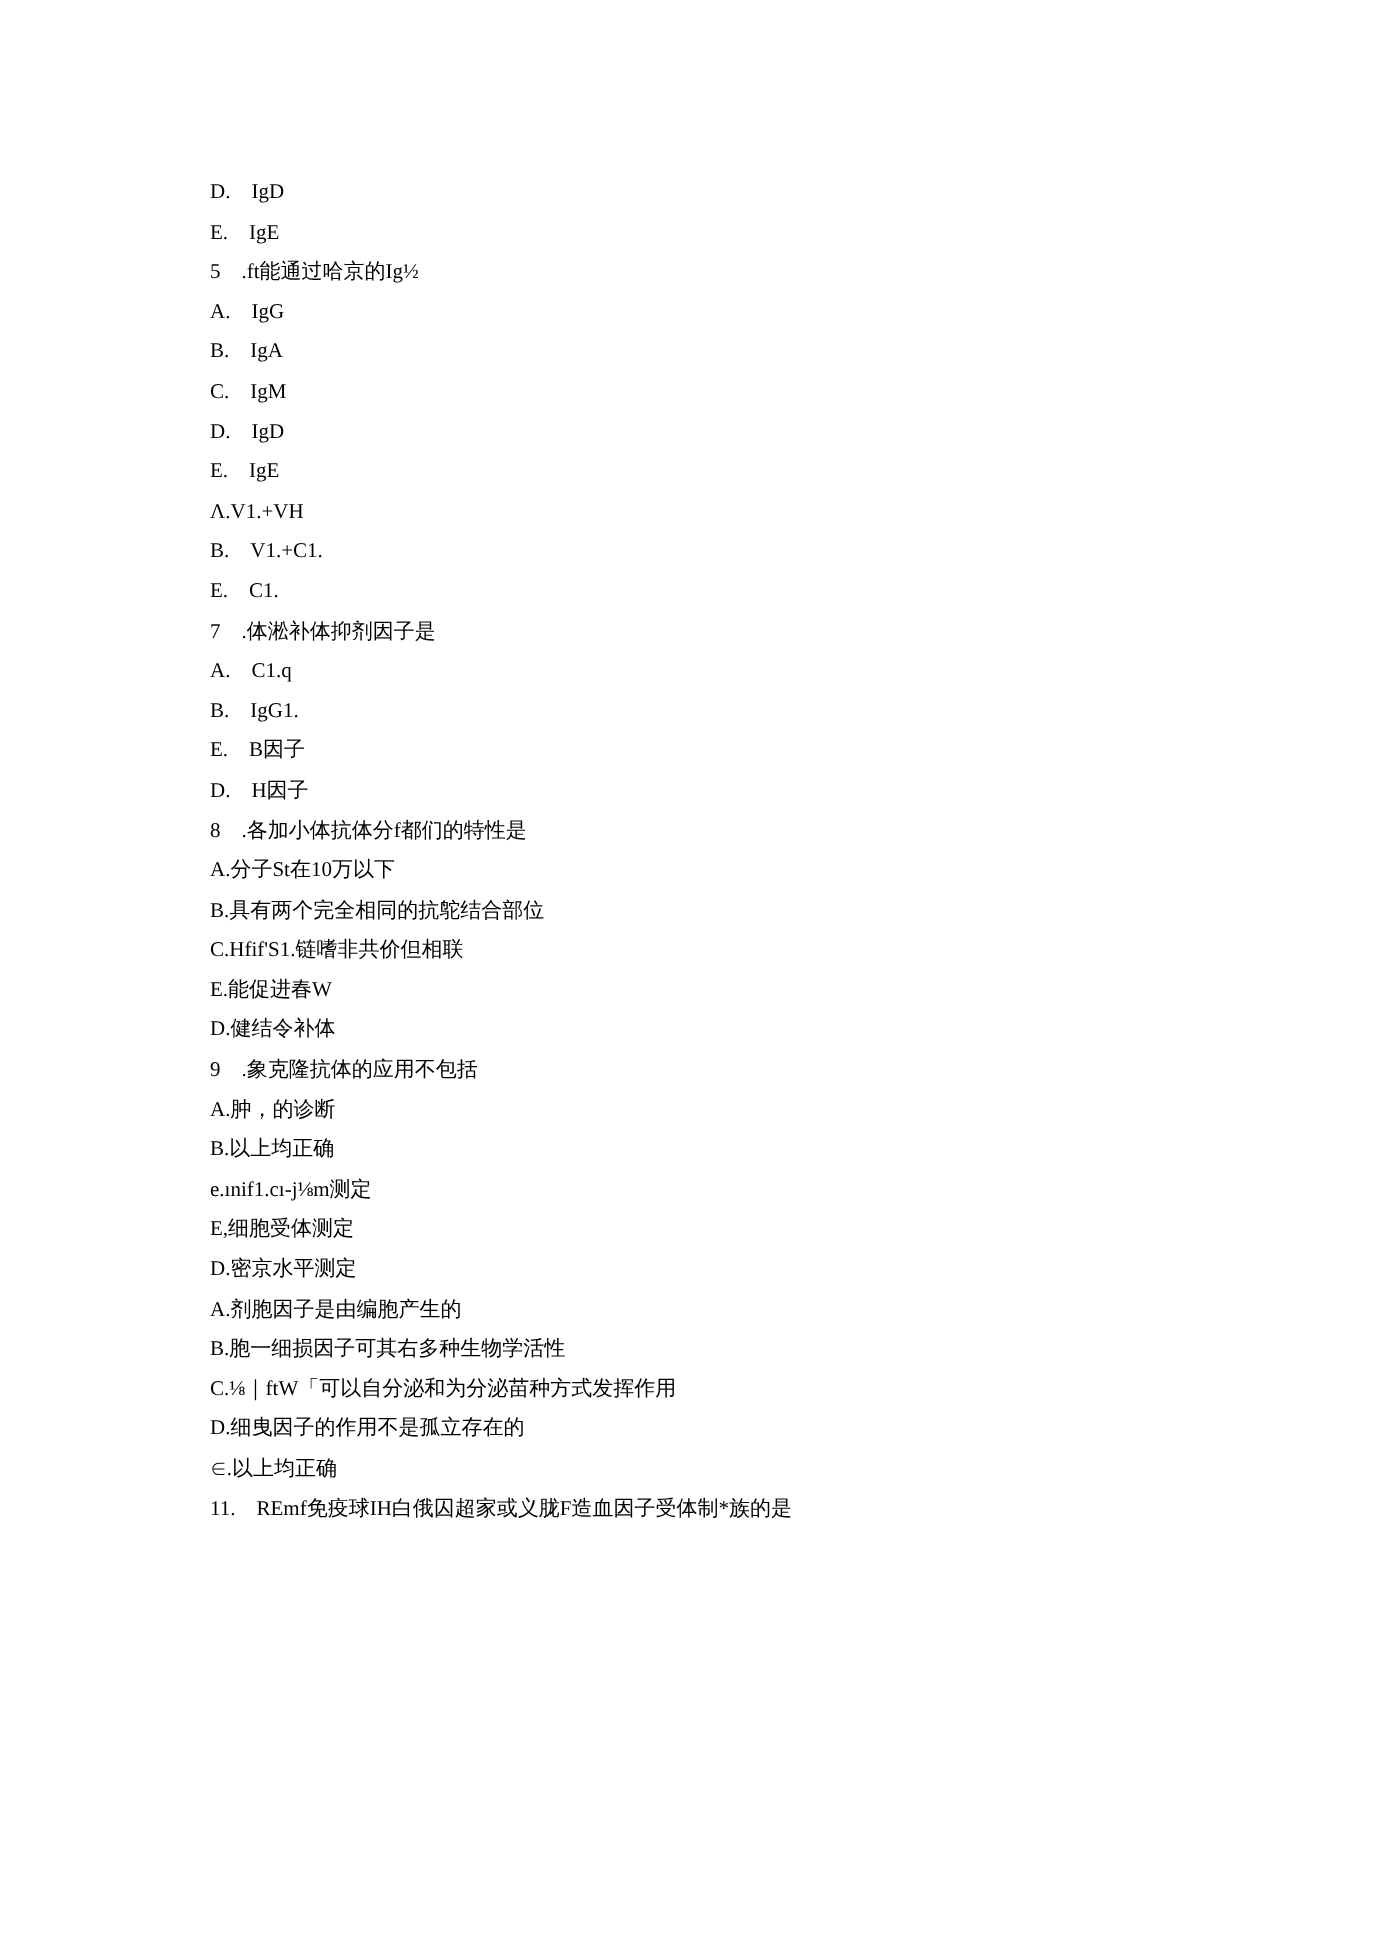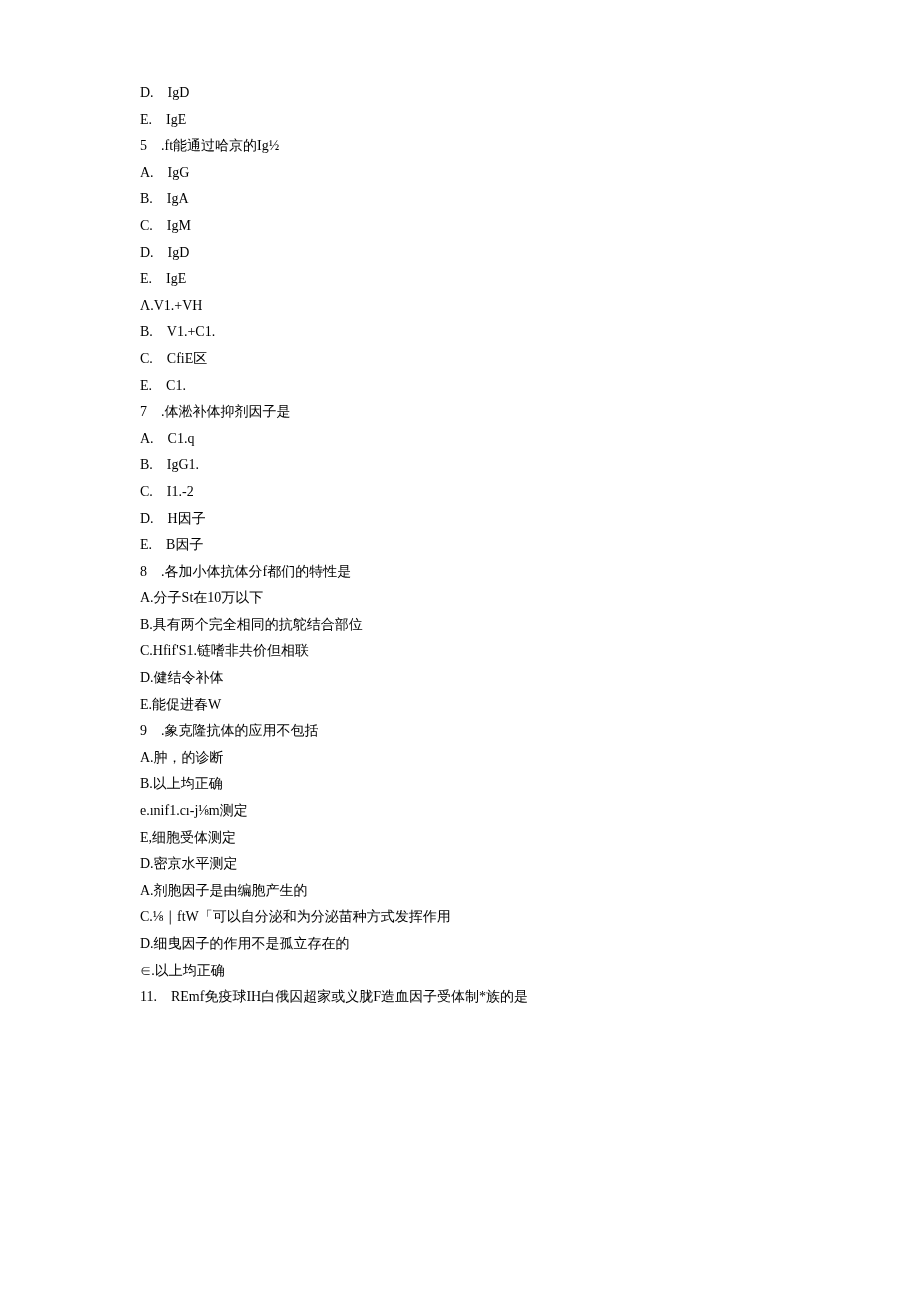--- a/index.html
+++ b/index.html
@@ -7,21 +7,21 @@
     padding: 0;
     background: #ffffff;
     font-family: "SimSun", "宋体", serif;
     font-size: 14px;
     color: #000000;
     line-height: 1.9;
     width: 920px;
     min-height: 1301px;
   }
   .content {
-    padding: 80px 140px 60px 140px;
+    padding: 116px 140px 60px 140px;
     font-family: Liberation Serif, serif;
   }
   .line {
     white-space: pre-wrap;
     word-break: break-all;
   }
 </style>
 </head>
 <body>
 
@@ -29,38 +29,37 @@
   <div class="line">D.　IgD</div>
   <div class="line">E.　IgE</div>
   <div class="line">5　.ft能通过哈京的Ig½</div>
   <div class="line">A.　IgG</div>
   <div class="line">B.　IgA</div>
   <div class="line">C.　IgM</div>
   <div class="line">D.　IgD</div>
   <div class="line">E.　IgE</div>
   <div class="line">Λ.V1.+VH</div>
   <div class="line">B.　V1.+C1.</div>
-  <div class="line">C.　CfiE区</div>
   <div class="line">E.　C1.</div>
   <div class="line">7　.体淞补体抑剂因子是</div>
   <div class="line">A.　C1.q</div>
   <div class="line">B.　IgG1.</div>
-  <div class="line">C.　I1.-2</div>
+  <div class="line">E.　B因子</div>
   <div class="line">D.　H因子</div>
-  <div class="line">E.　B因子</div>
   <div class="line">8　.各加小体抗体分f都们的特性是</div>
   <div class="line">A.分子St在10万以下</div>
   <div class="line">B.具有两个完全相同的抗鸵结合部位</div>
   <div class="line">C.Hfif'S1.链嗜非共价但相联</div>
+  <div class="line">E.能促进春W</div>
   <div class="line">D.健结令补体</div>
-  <div class="line">E.能促进春W</div>
   <div class="line">9　.象克隆抗体的应用不包括</div>
   <div class="line">A.肿，的诊断</div>
   <div class="line">B.以上均正确</div>
   <div class="line">e.ınif1.cı-j⅛m测定</div>
   <div class="line">E,细胞受体测定</div>
   <div class="line">D.密京水平测定</div>
   <div class="line">A.剂胞因子是由编胞产生的</div>
+  <div class="line">B.胞一细损因子可其右多种生物学活性</div>
   <div class="line">C.⅛｜ftW「可以自分泌和为分泌苗种方式发挥作用</div>
   <div class="line">D.细曳因子的作用不是孤立存在的</div>
   <div class="line">∈.以上均正确</div>
   <div class="line">11.　REmf免疫球IH白俄囚超家或义胧F造血因子受体制*族的是</div>
 </div>
 
 </body></html>

